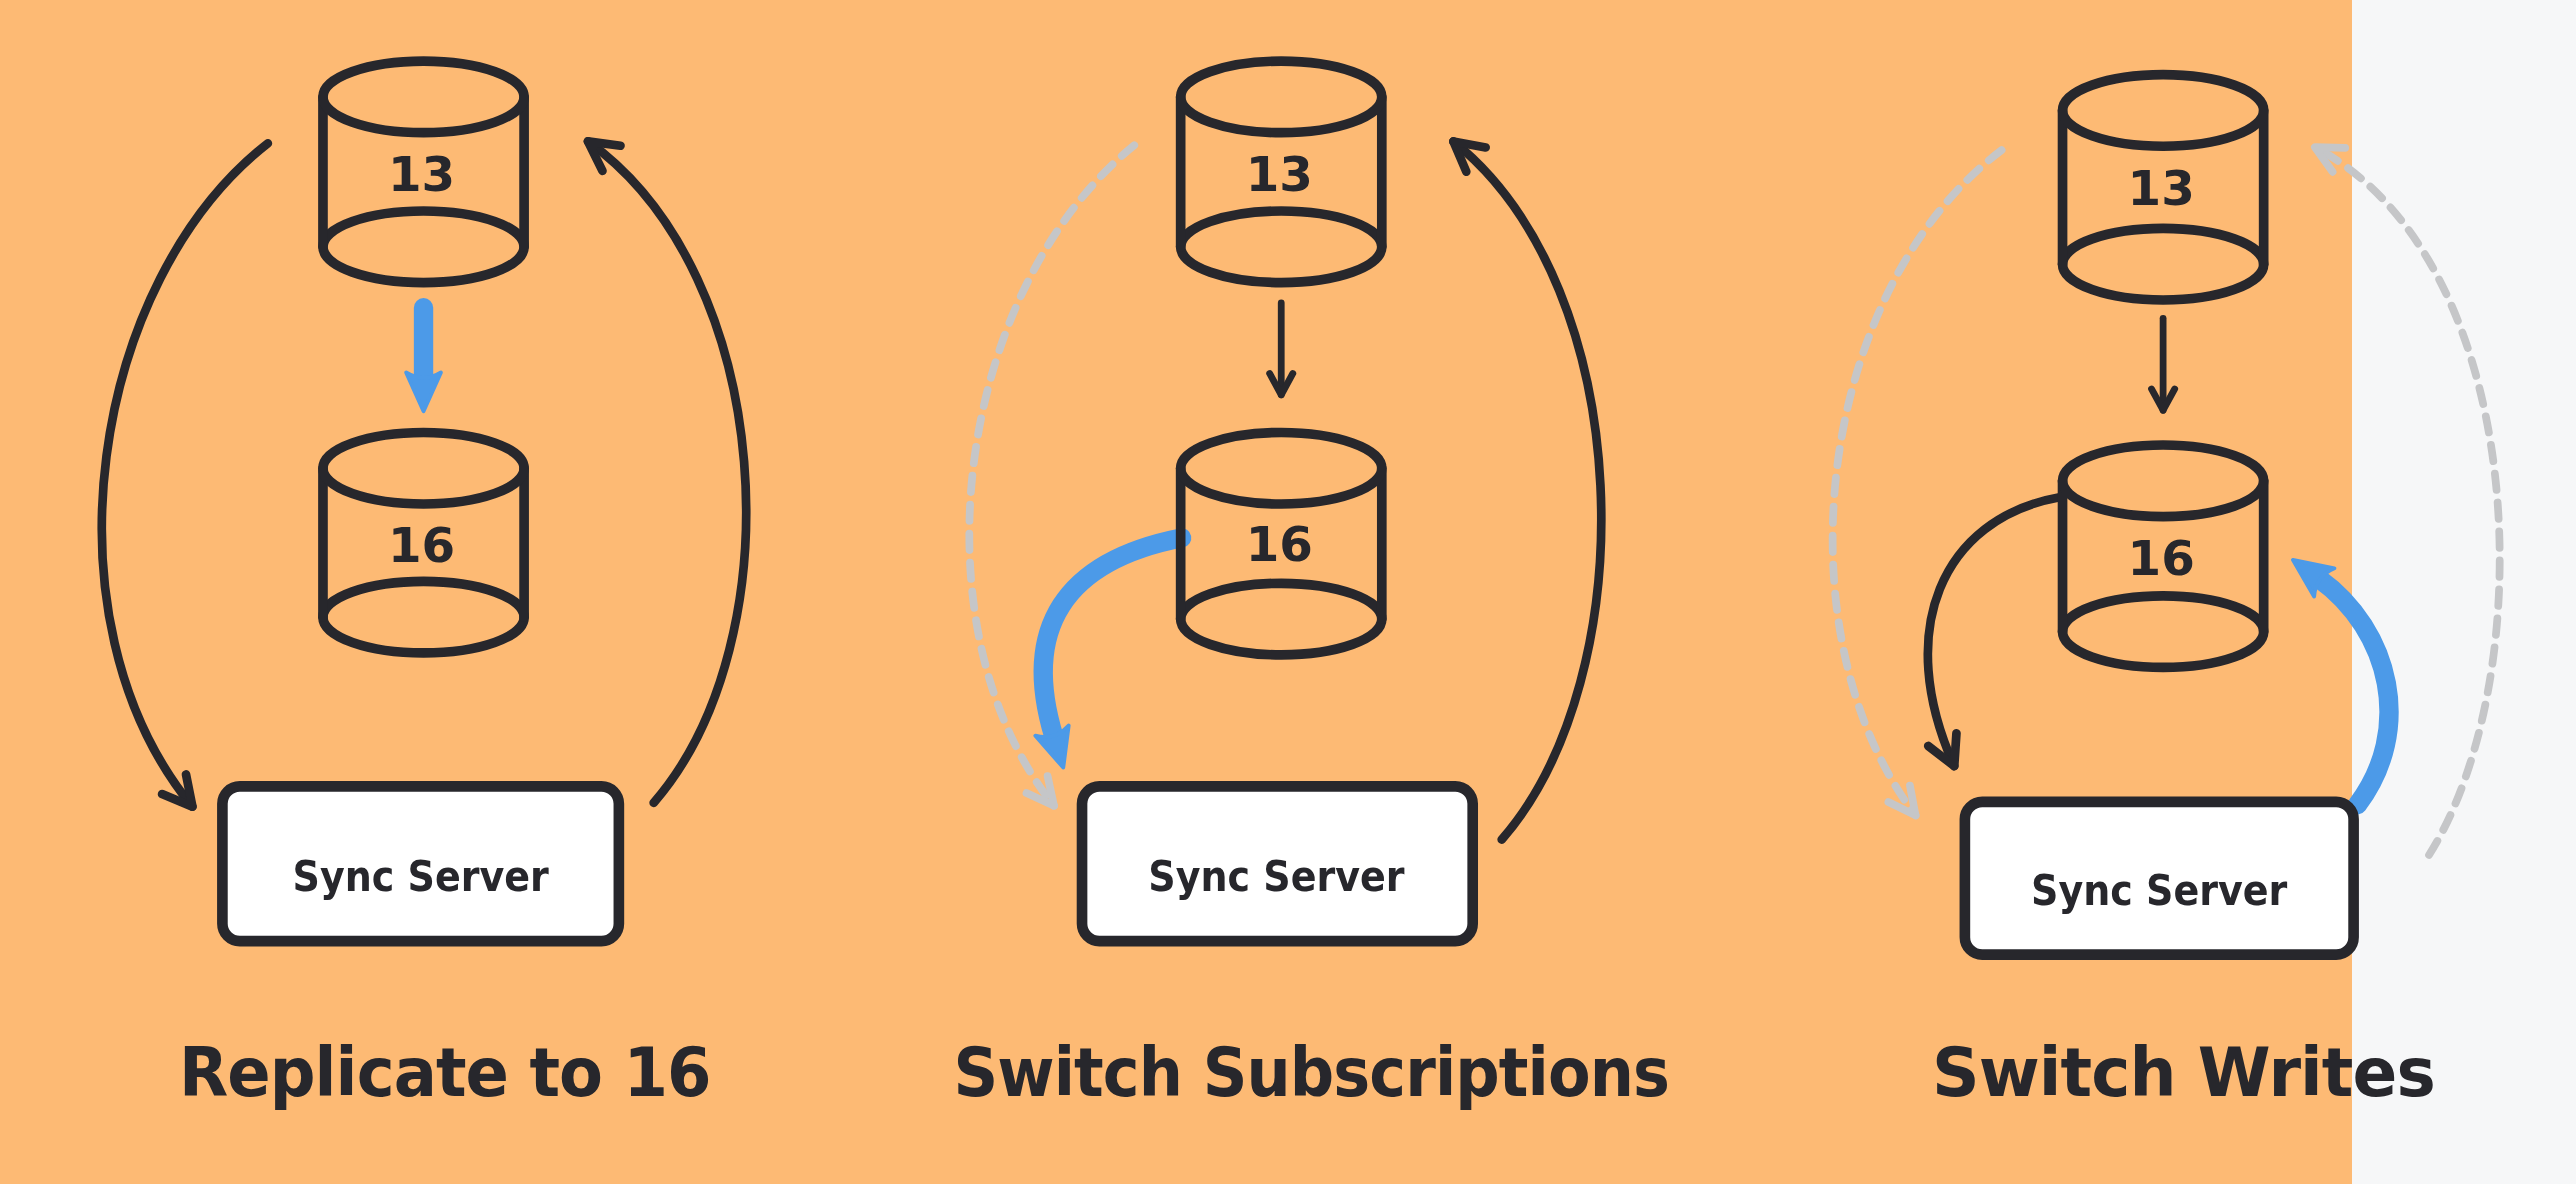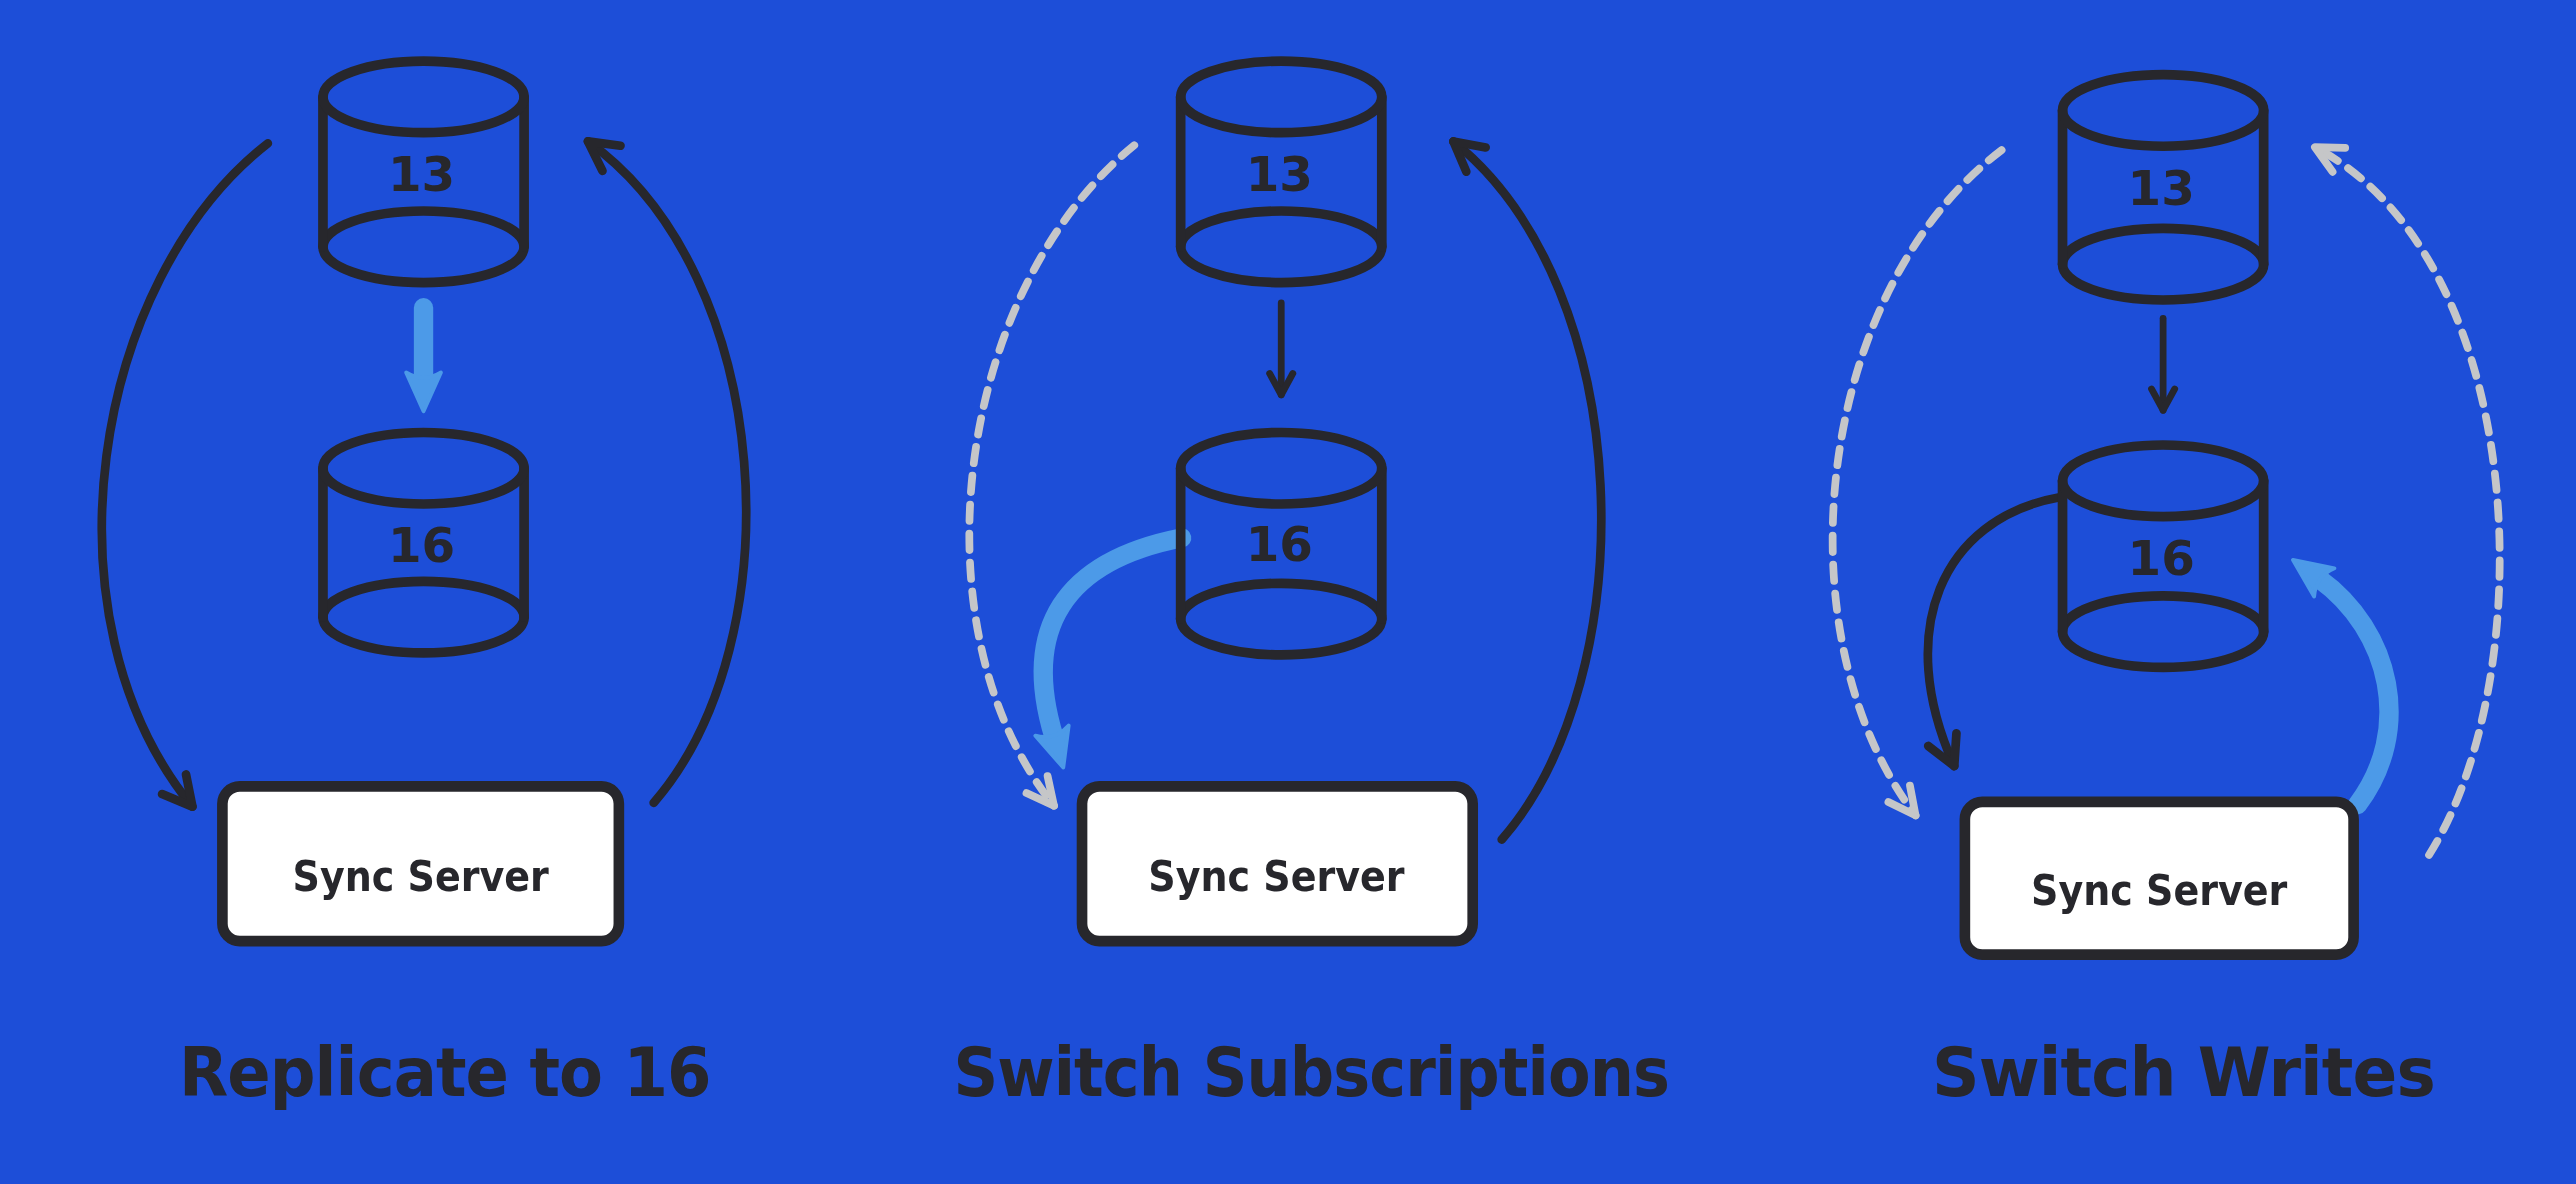--- a/index.html
+++ b/index.html
@@ -4,22 +4,22 @@
 <style>
   html, body { margin: 0; padding: 0; }
   body {
     width: 2576px; height: 1185px;
     background: #f6f7f8;
     font-family: "DejaVu Sans", "Liberation Sans", sans-serif;
     overflow: hidden;
   }
   .canvas {
     position: relative;
-    width: 2576px; height: 1185px;
-    background: #1d4ed8;
+    width: 2352px; height: 1185px;
+    background: #fdba74;
   }
   svg { position: absolute; left: 0; top: 0; display: block; }
   .cyl          { stroke: #27272c; stroke-width: 10; fill: none;
                   stroke-linecap: round; stroke-linejoin: round; }
   .server-box   { stroke: #27272c; stroke-width: 11; fill: #ffffff; }
   .curve        { stroke: #27272c; stroke-width: 9; fill: none; stroke-linecap: round; }
   .curve-thin   { stroke: #27272c; stroke-width: 7; fill: none; stroke-linecap: round; }
   .curve-gray   { stroke: #c5c6c8; stroke-width: 8; fill: none; stroke-linecap: round;
                   stroke-dasharray: 17 13; }
   .curve-blue   { stroke: #4c9ae8; stroke-width: 20; fill: none; stroke-linecap: round; }

